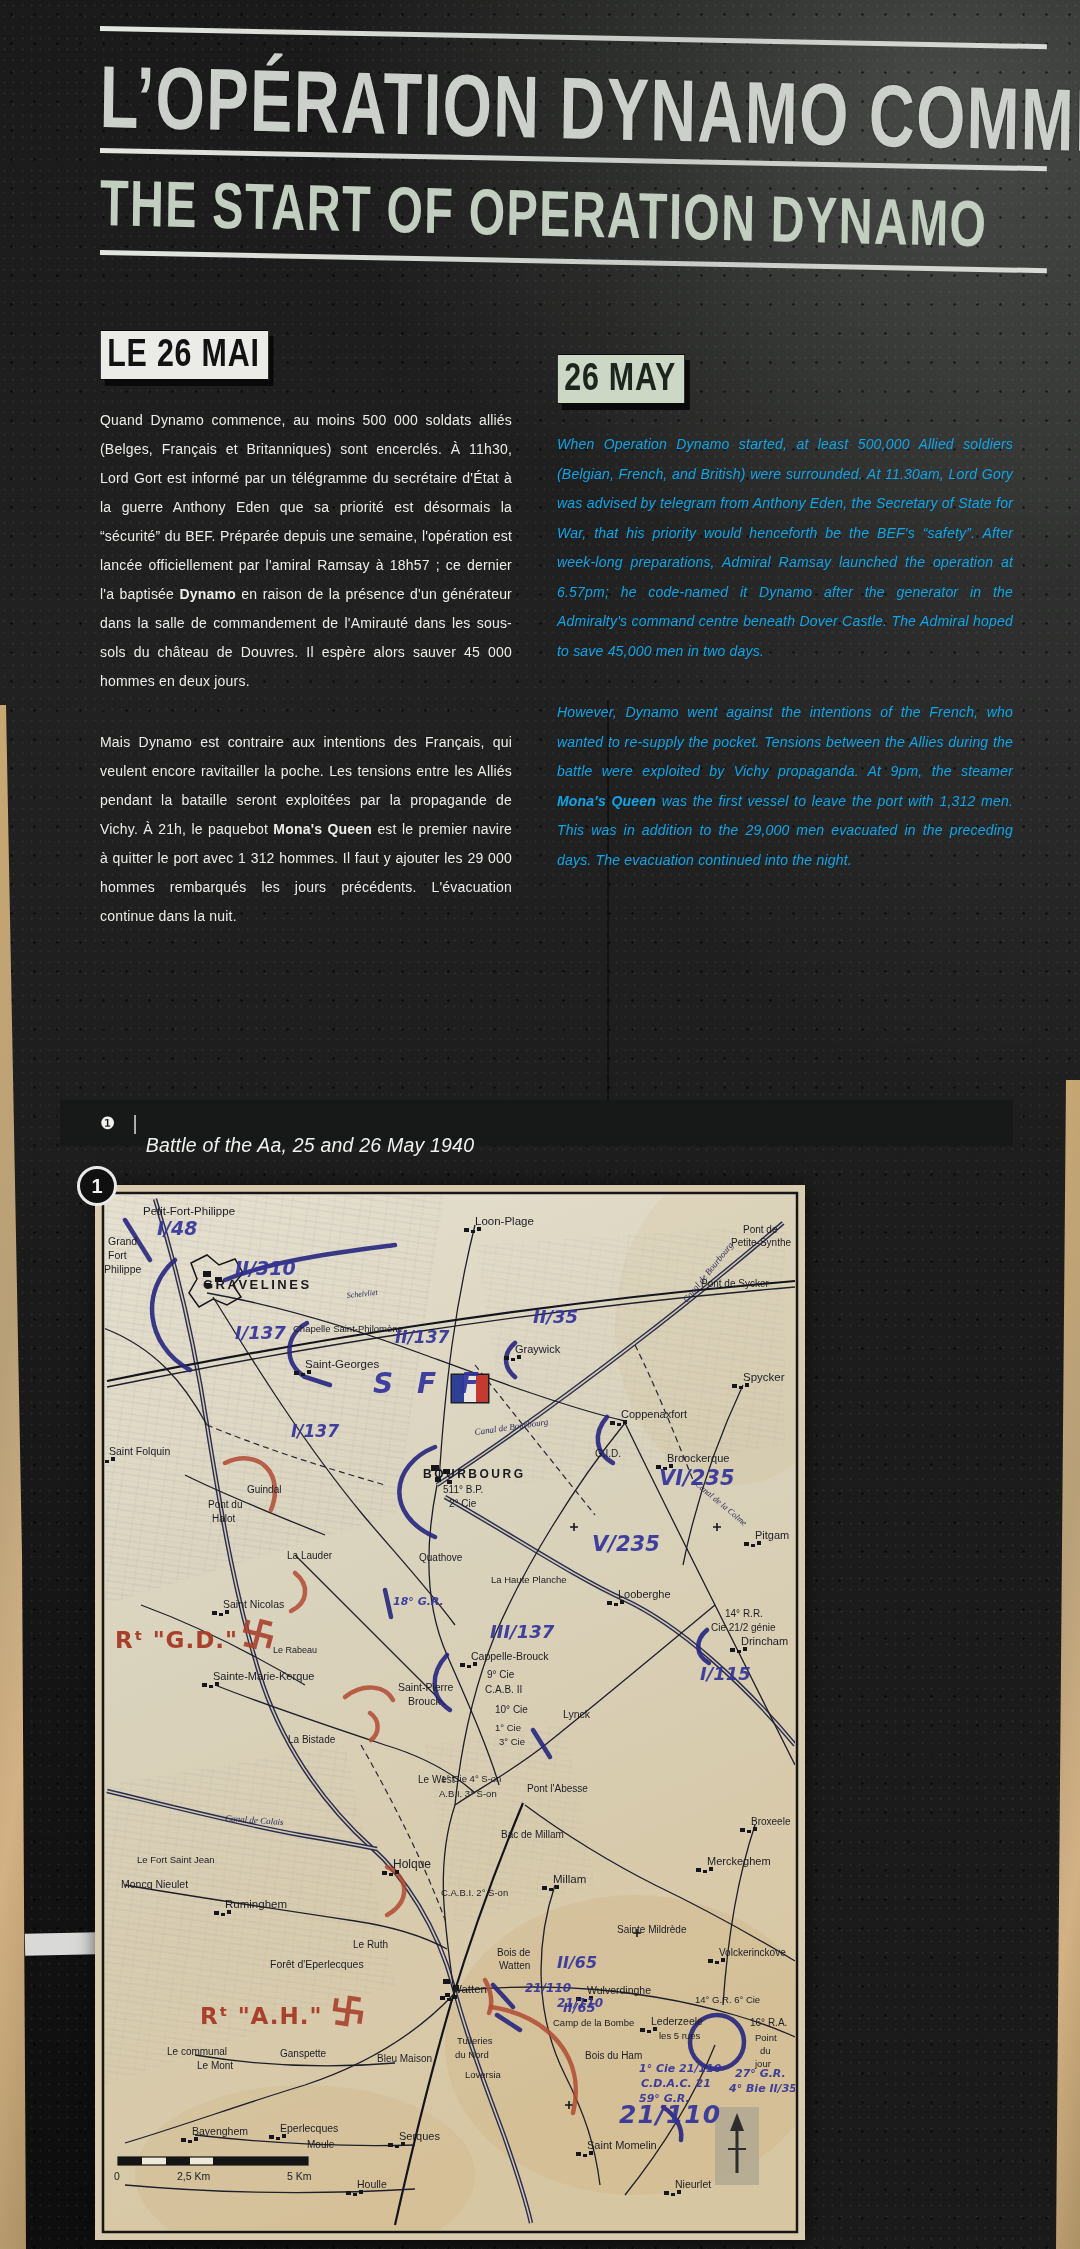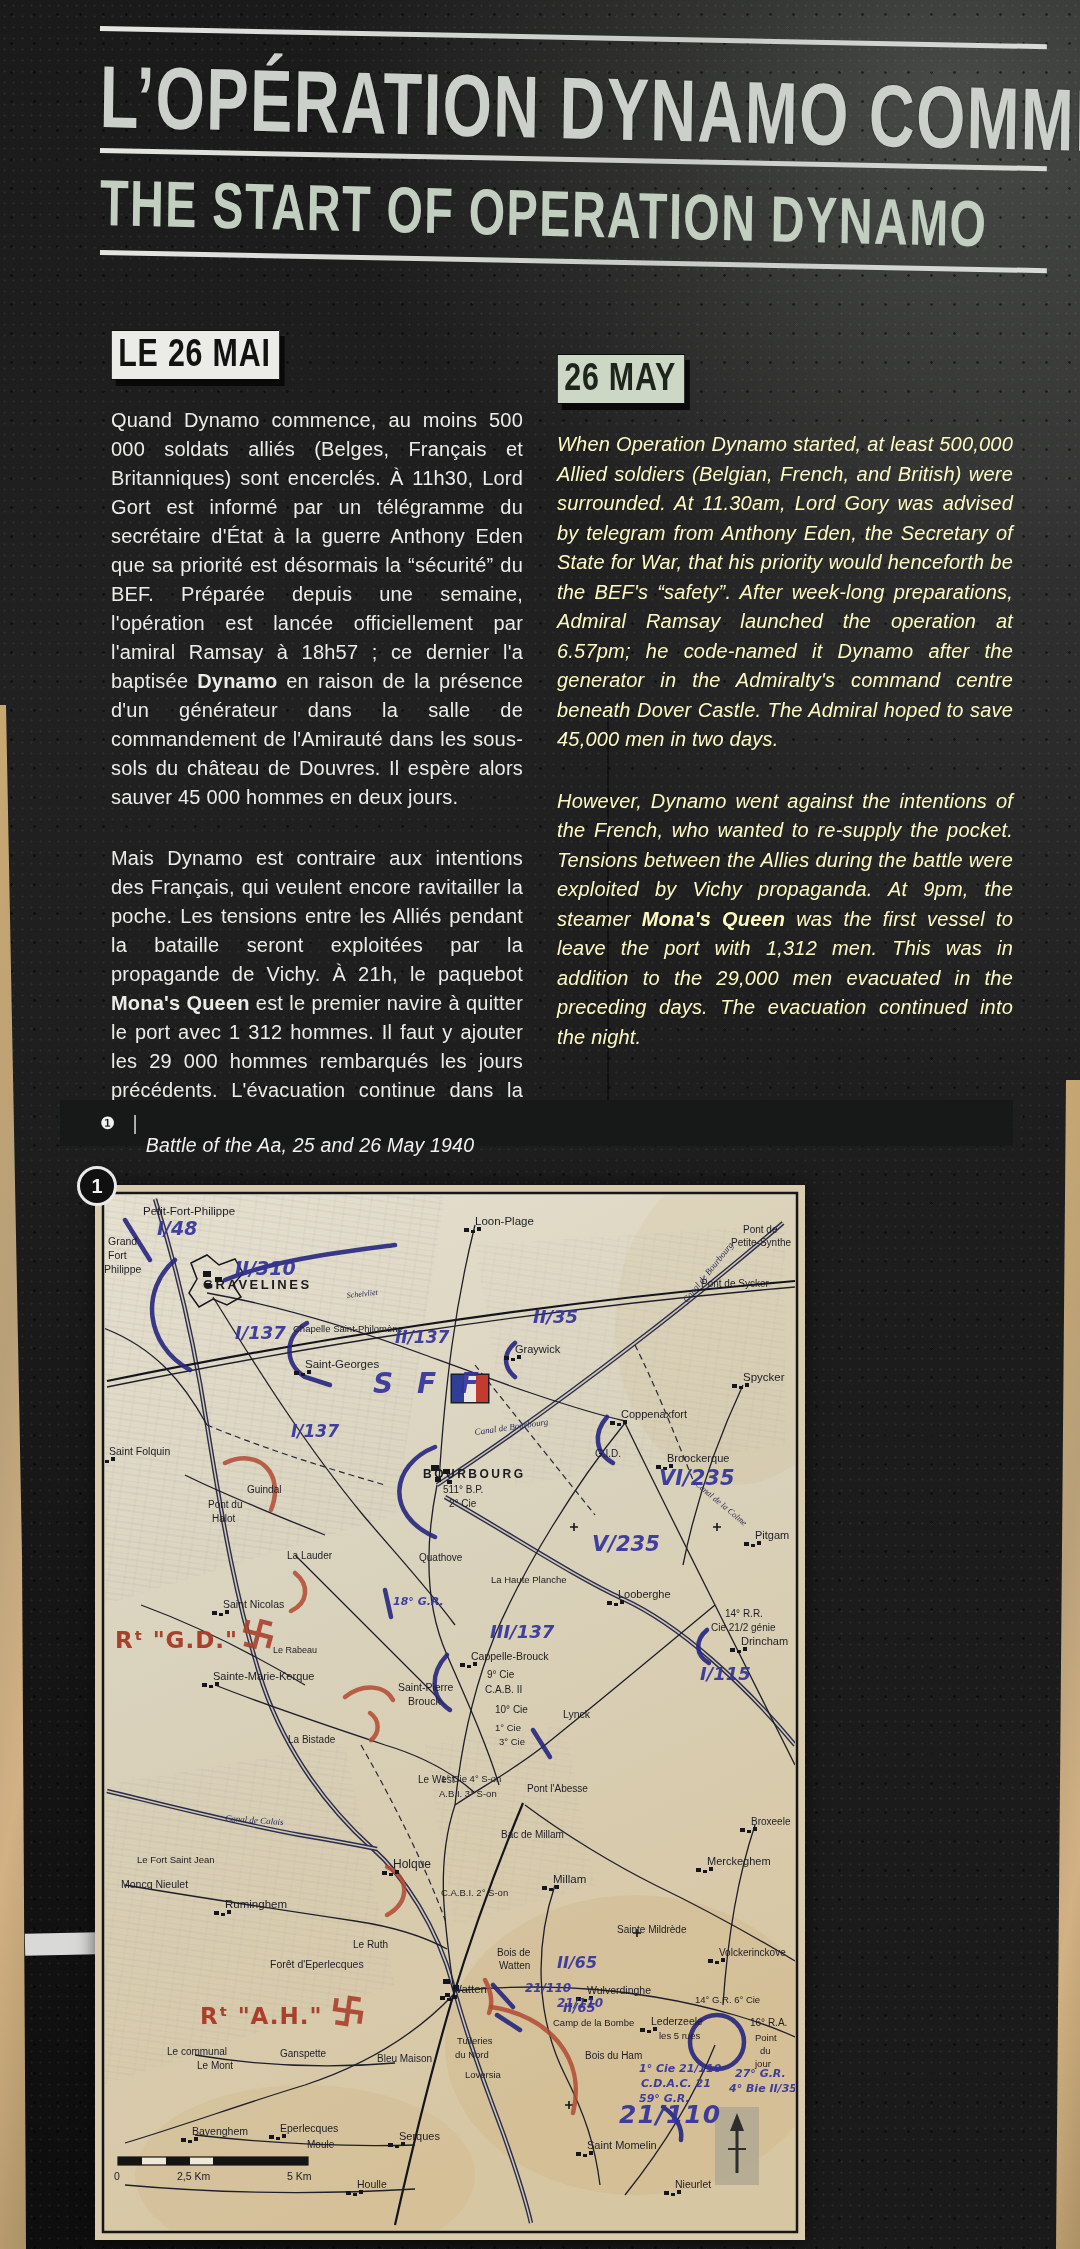--- a/index.html
+++ b/index.html
@@ -42,27 +42,27 @@
   
   .badge{
     display:inline-block;font-weight:bold;font-size:38px;letter-spacing:1px;
     padding:1px 10px 4px 8px;transform:scaleX(.8);transform-origin:left center;
     box-shadow:6px 6px 0 rgba(8,8,8,.95);border:1px solid #0c0c0c;
   }
   .badge-fr{background:#ebece8;color:#121212;}
   .badge-en{background:#ccd8c5;color:#1d251d;}
   
   .col{position:absolute;top:330px;}
-  #col-fr{left:100px;width:412px;margin-left:11px;}
+  #col-fr{left:100px;width:412px;}
   #col-en{left:557px;width:456px;top:354px;}
   .para{
     margin-top:26px;text-align:justify;color:#ecede9;
-    font-size:20px;line-height:29px;letter-spacing:.2px;
-  }
-  #col-en .para{font-style:italic;line-height:29.5px;color:#fef9c3;}
+    font-size:14px;line-height:29px;letter-spacing:.2px;
+  }
+  #col-en .para{font-style:italic;line-height:29.5px;color:#0ea5e9;}
   .para .b{font-weight:bold;}
   
   #caption{
     position:absolute;left:60px;top:1100px;width:953px;height:46px;
     background:#171818;display:flex;align-items:center;
     color:#f1f1ef;font-size:19.5px;letter-spacing:.2px;padding-left:40px;box-sizing:border-box;
   }
   #caption .marker{font-size:17px;margin-right:9px;}
   #caption .en{font-style:italic;margin-top:45px;}
   #caption .sep{margin:0 8px;color:#cfcfcd;}

